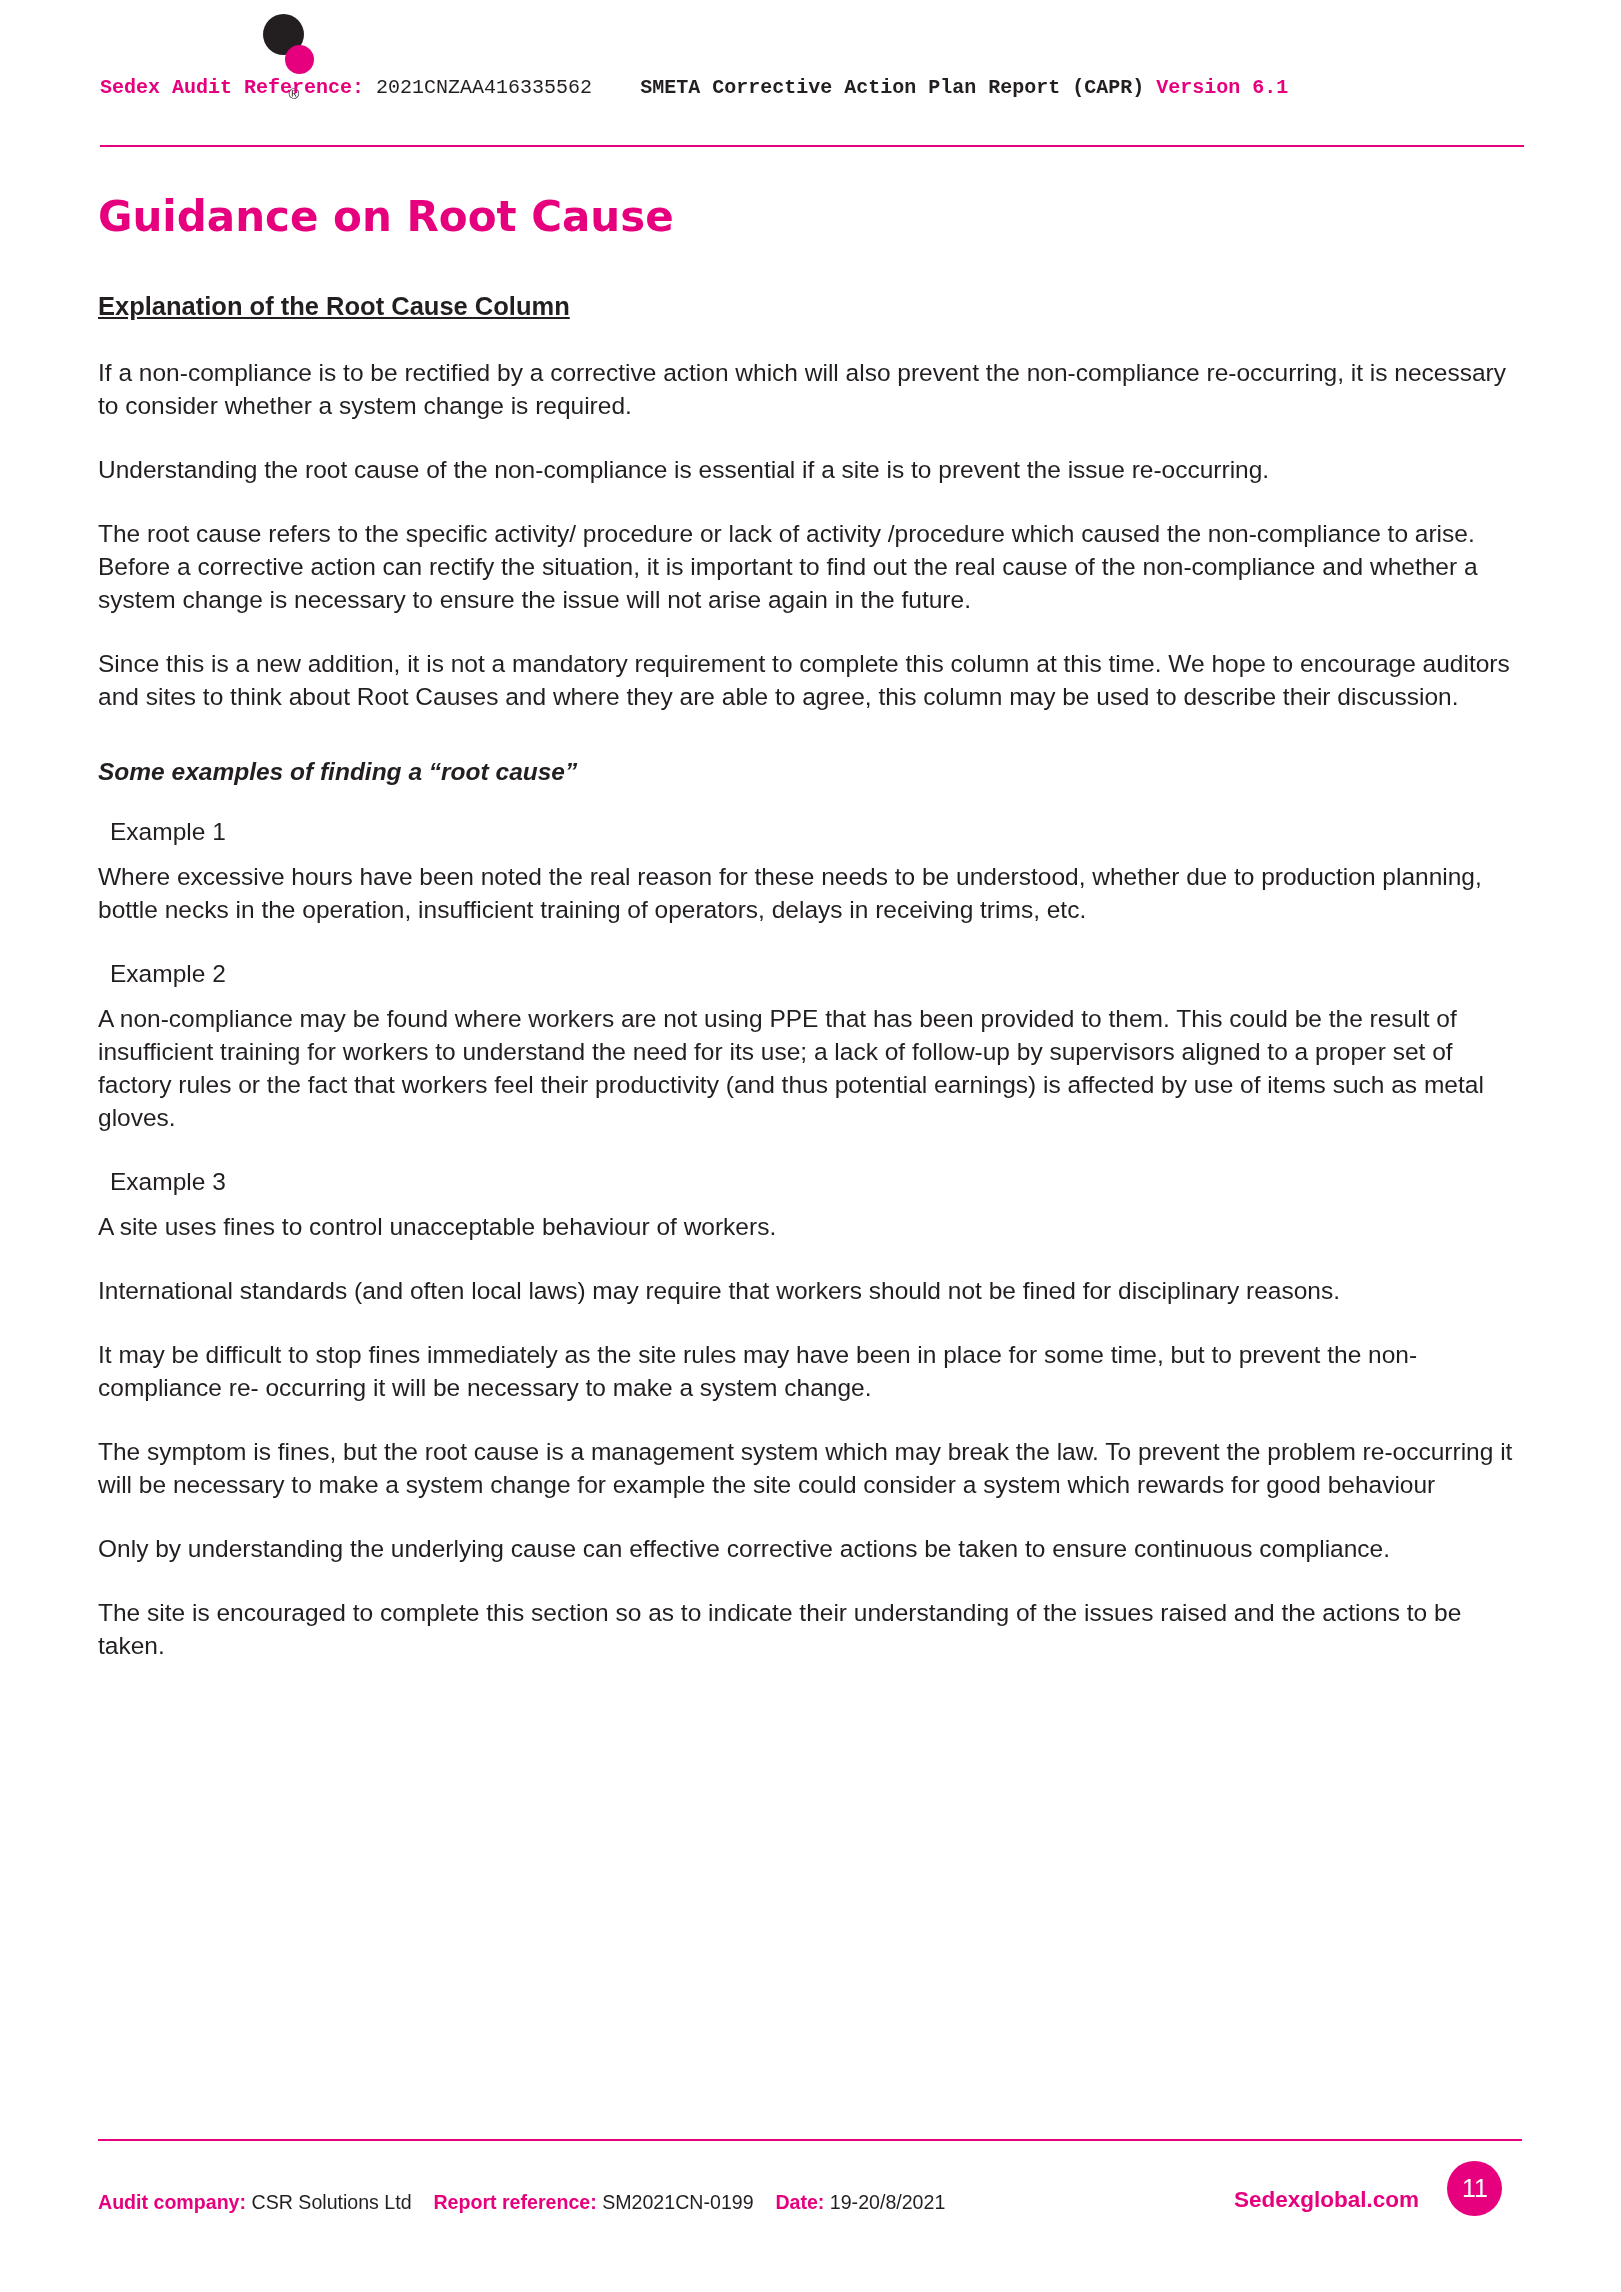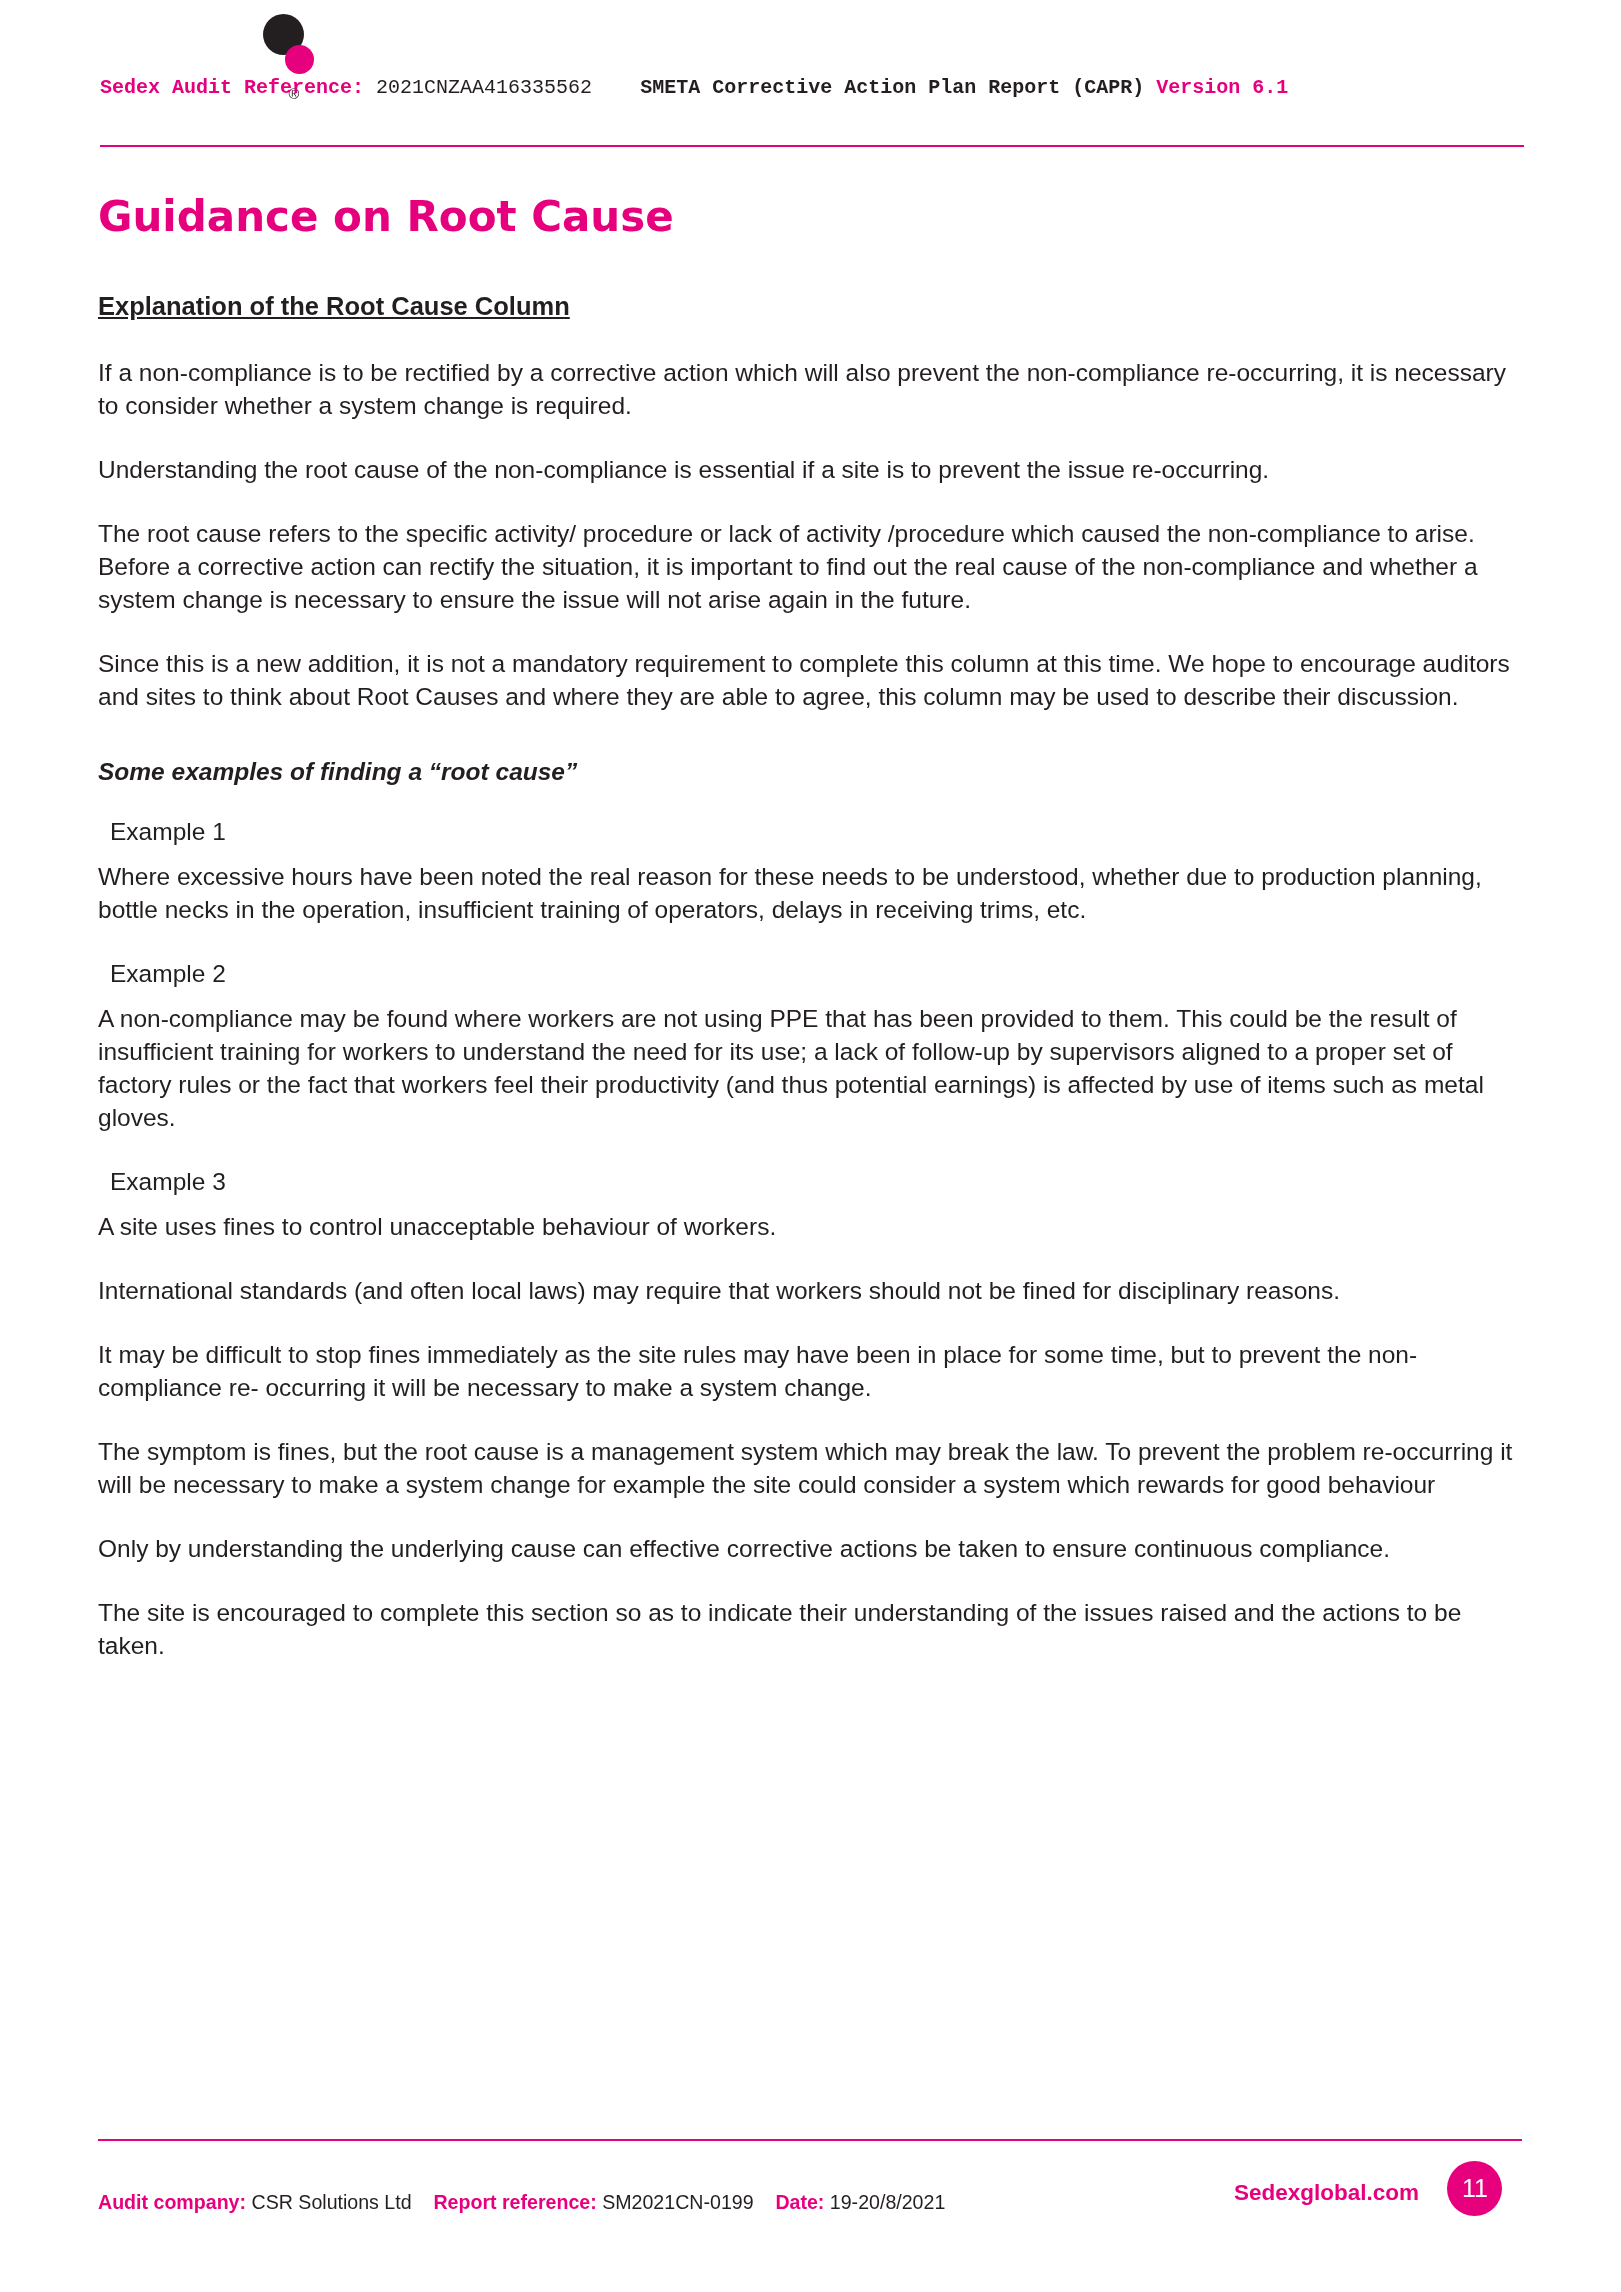--- a/index.html
+++ b/index.html
@@ -176,21 +176,21 @@
   .f-pink {
     color: #e6007e;
     font-weight: bold;
   }
   .f-dark {
     color: #231f20;
   }
   .footer-site {
     position: absolute;
     right: 103px;
-    top: 9px;
+    top: 16px;
     font-size: 22.5px;
     font-weight: bold;
     color: #e6007e;
   }
   .page-badge {
     position: absolute;
     right: 19.6px;
     top: -9.8px;
     width: 55px;
     height: 55px;

